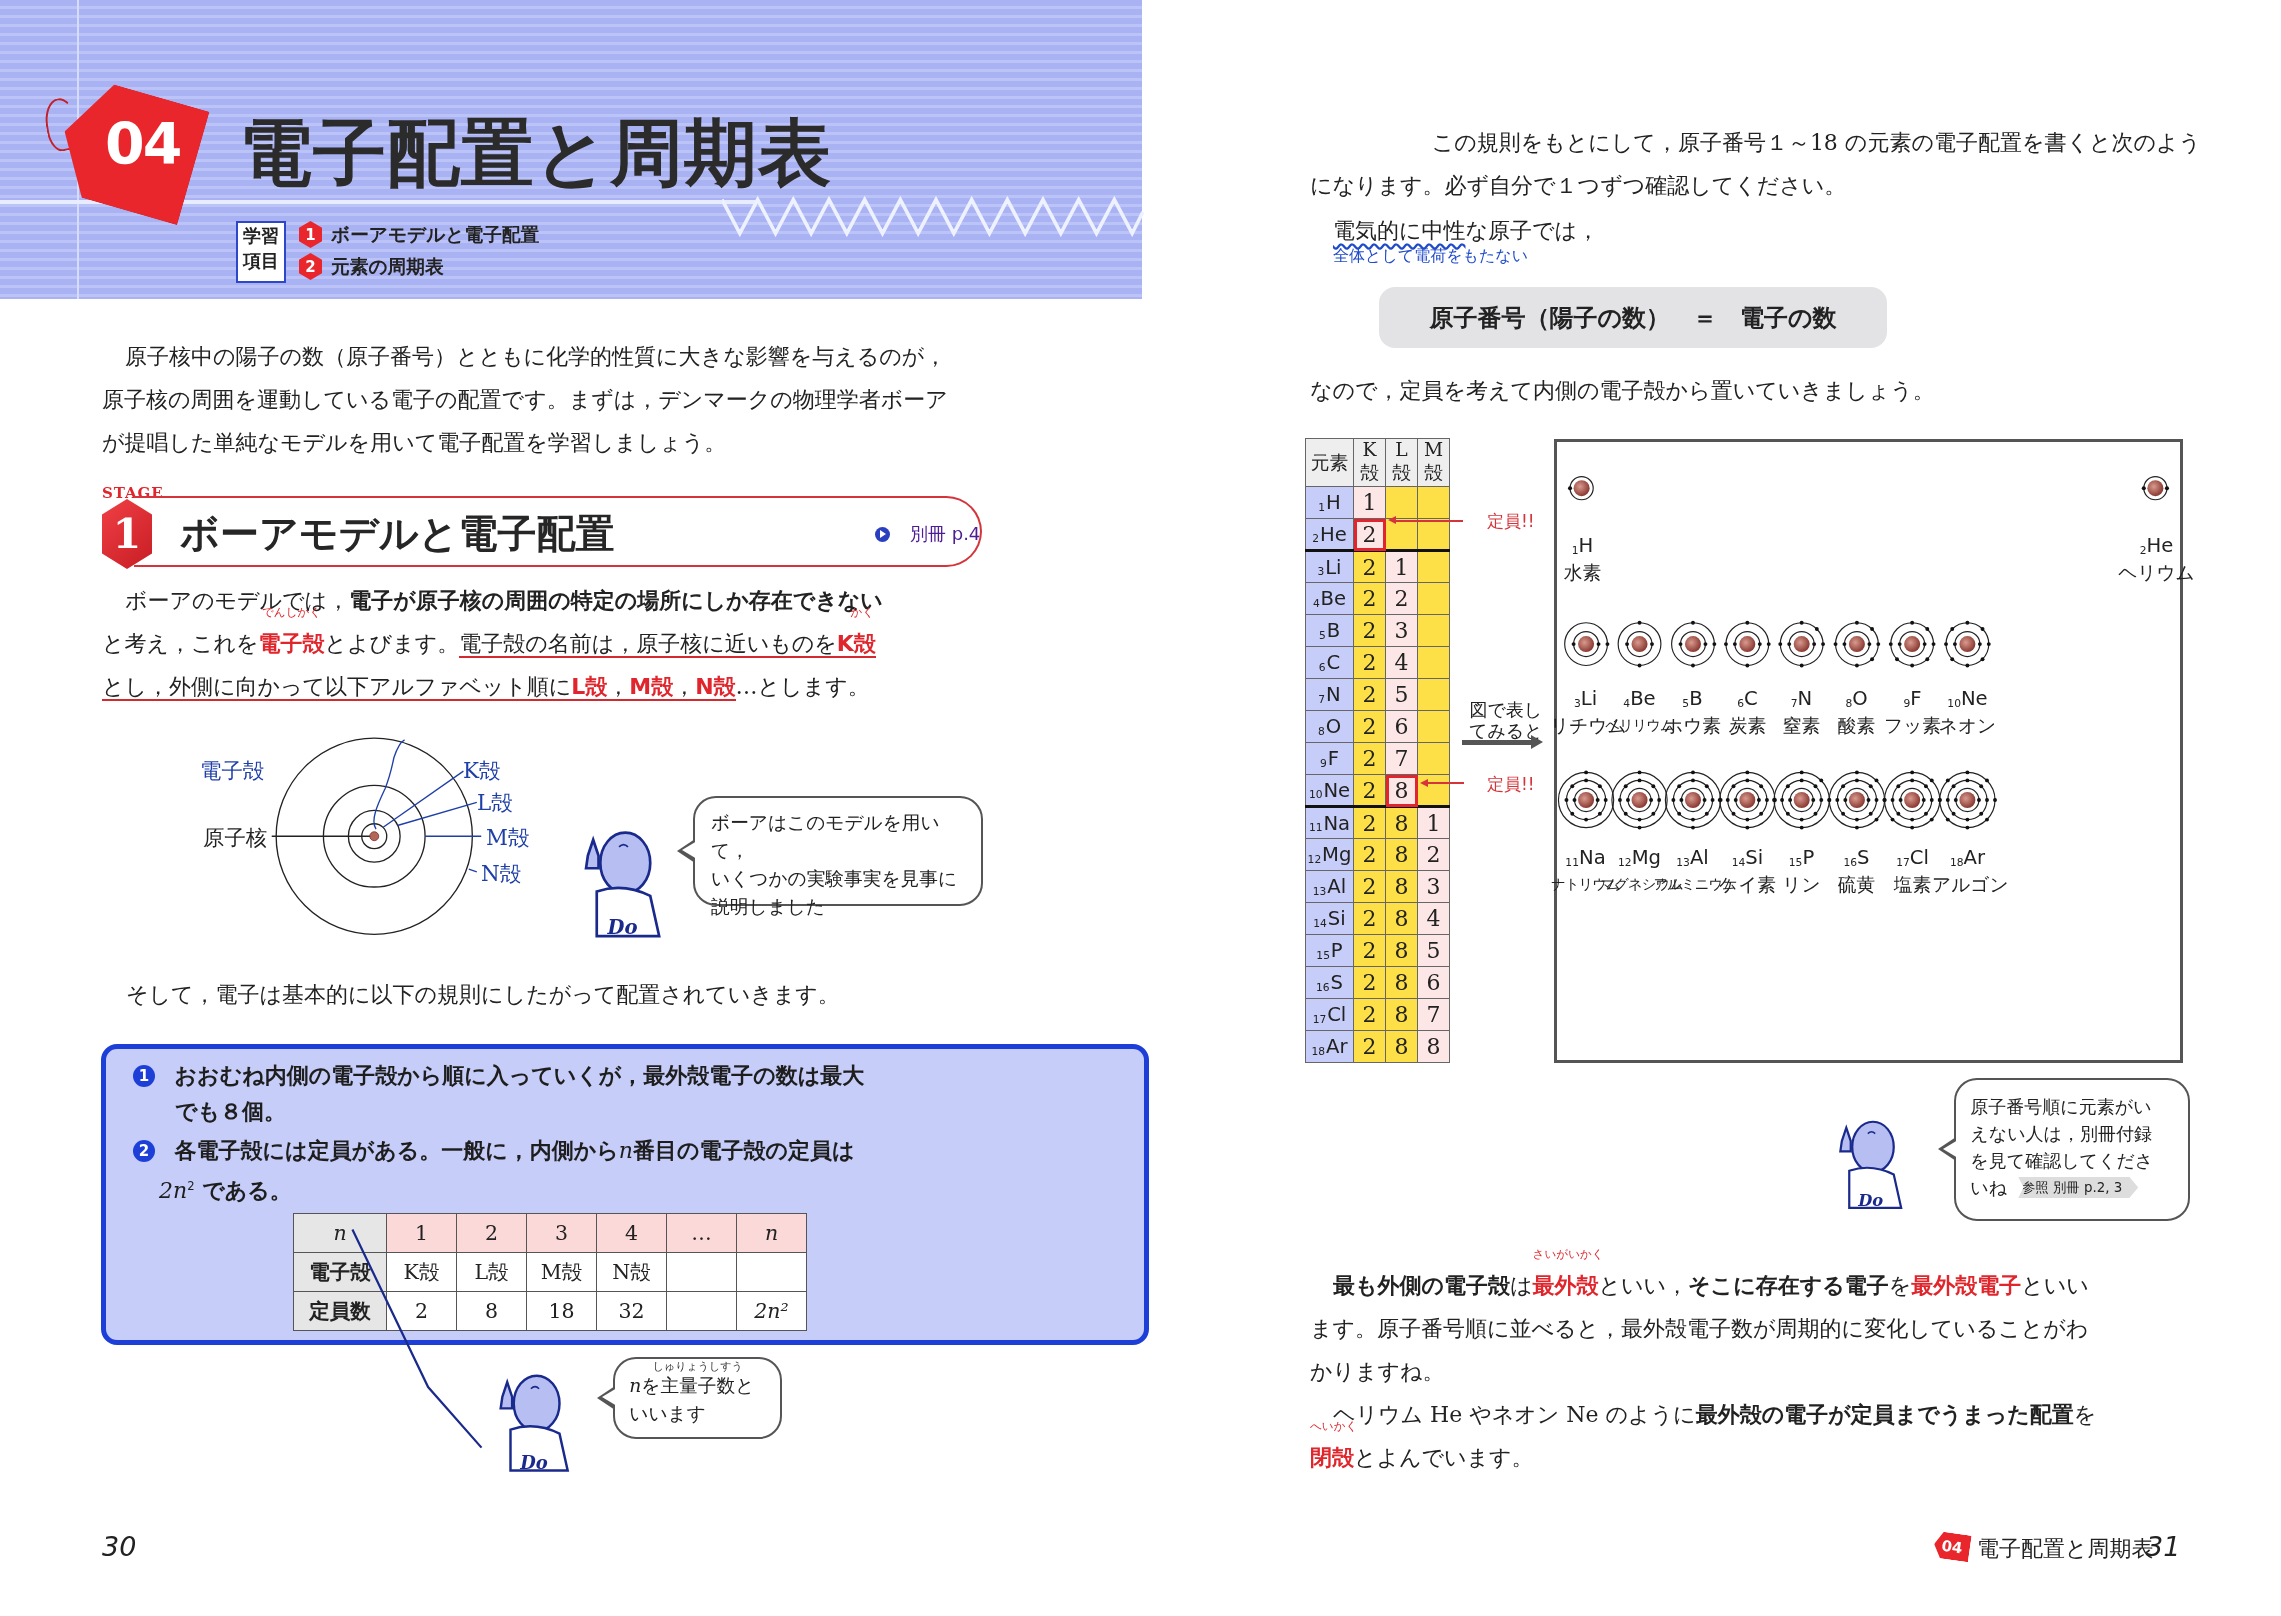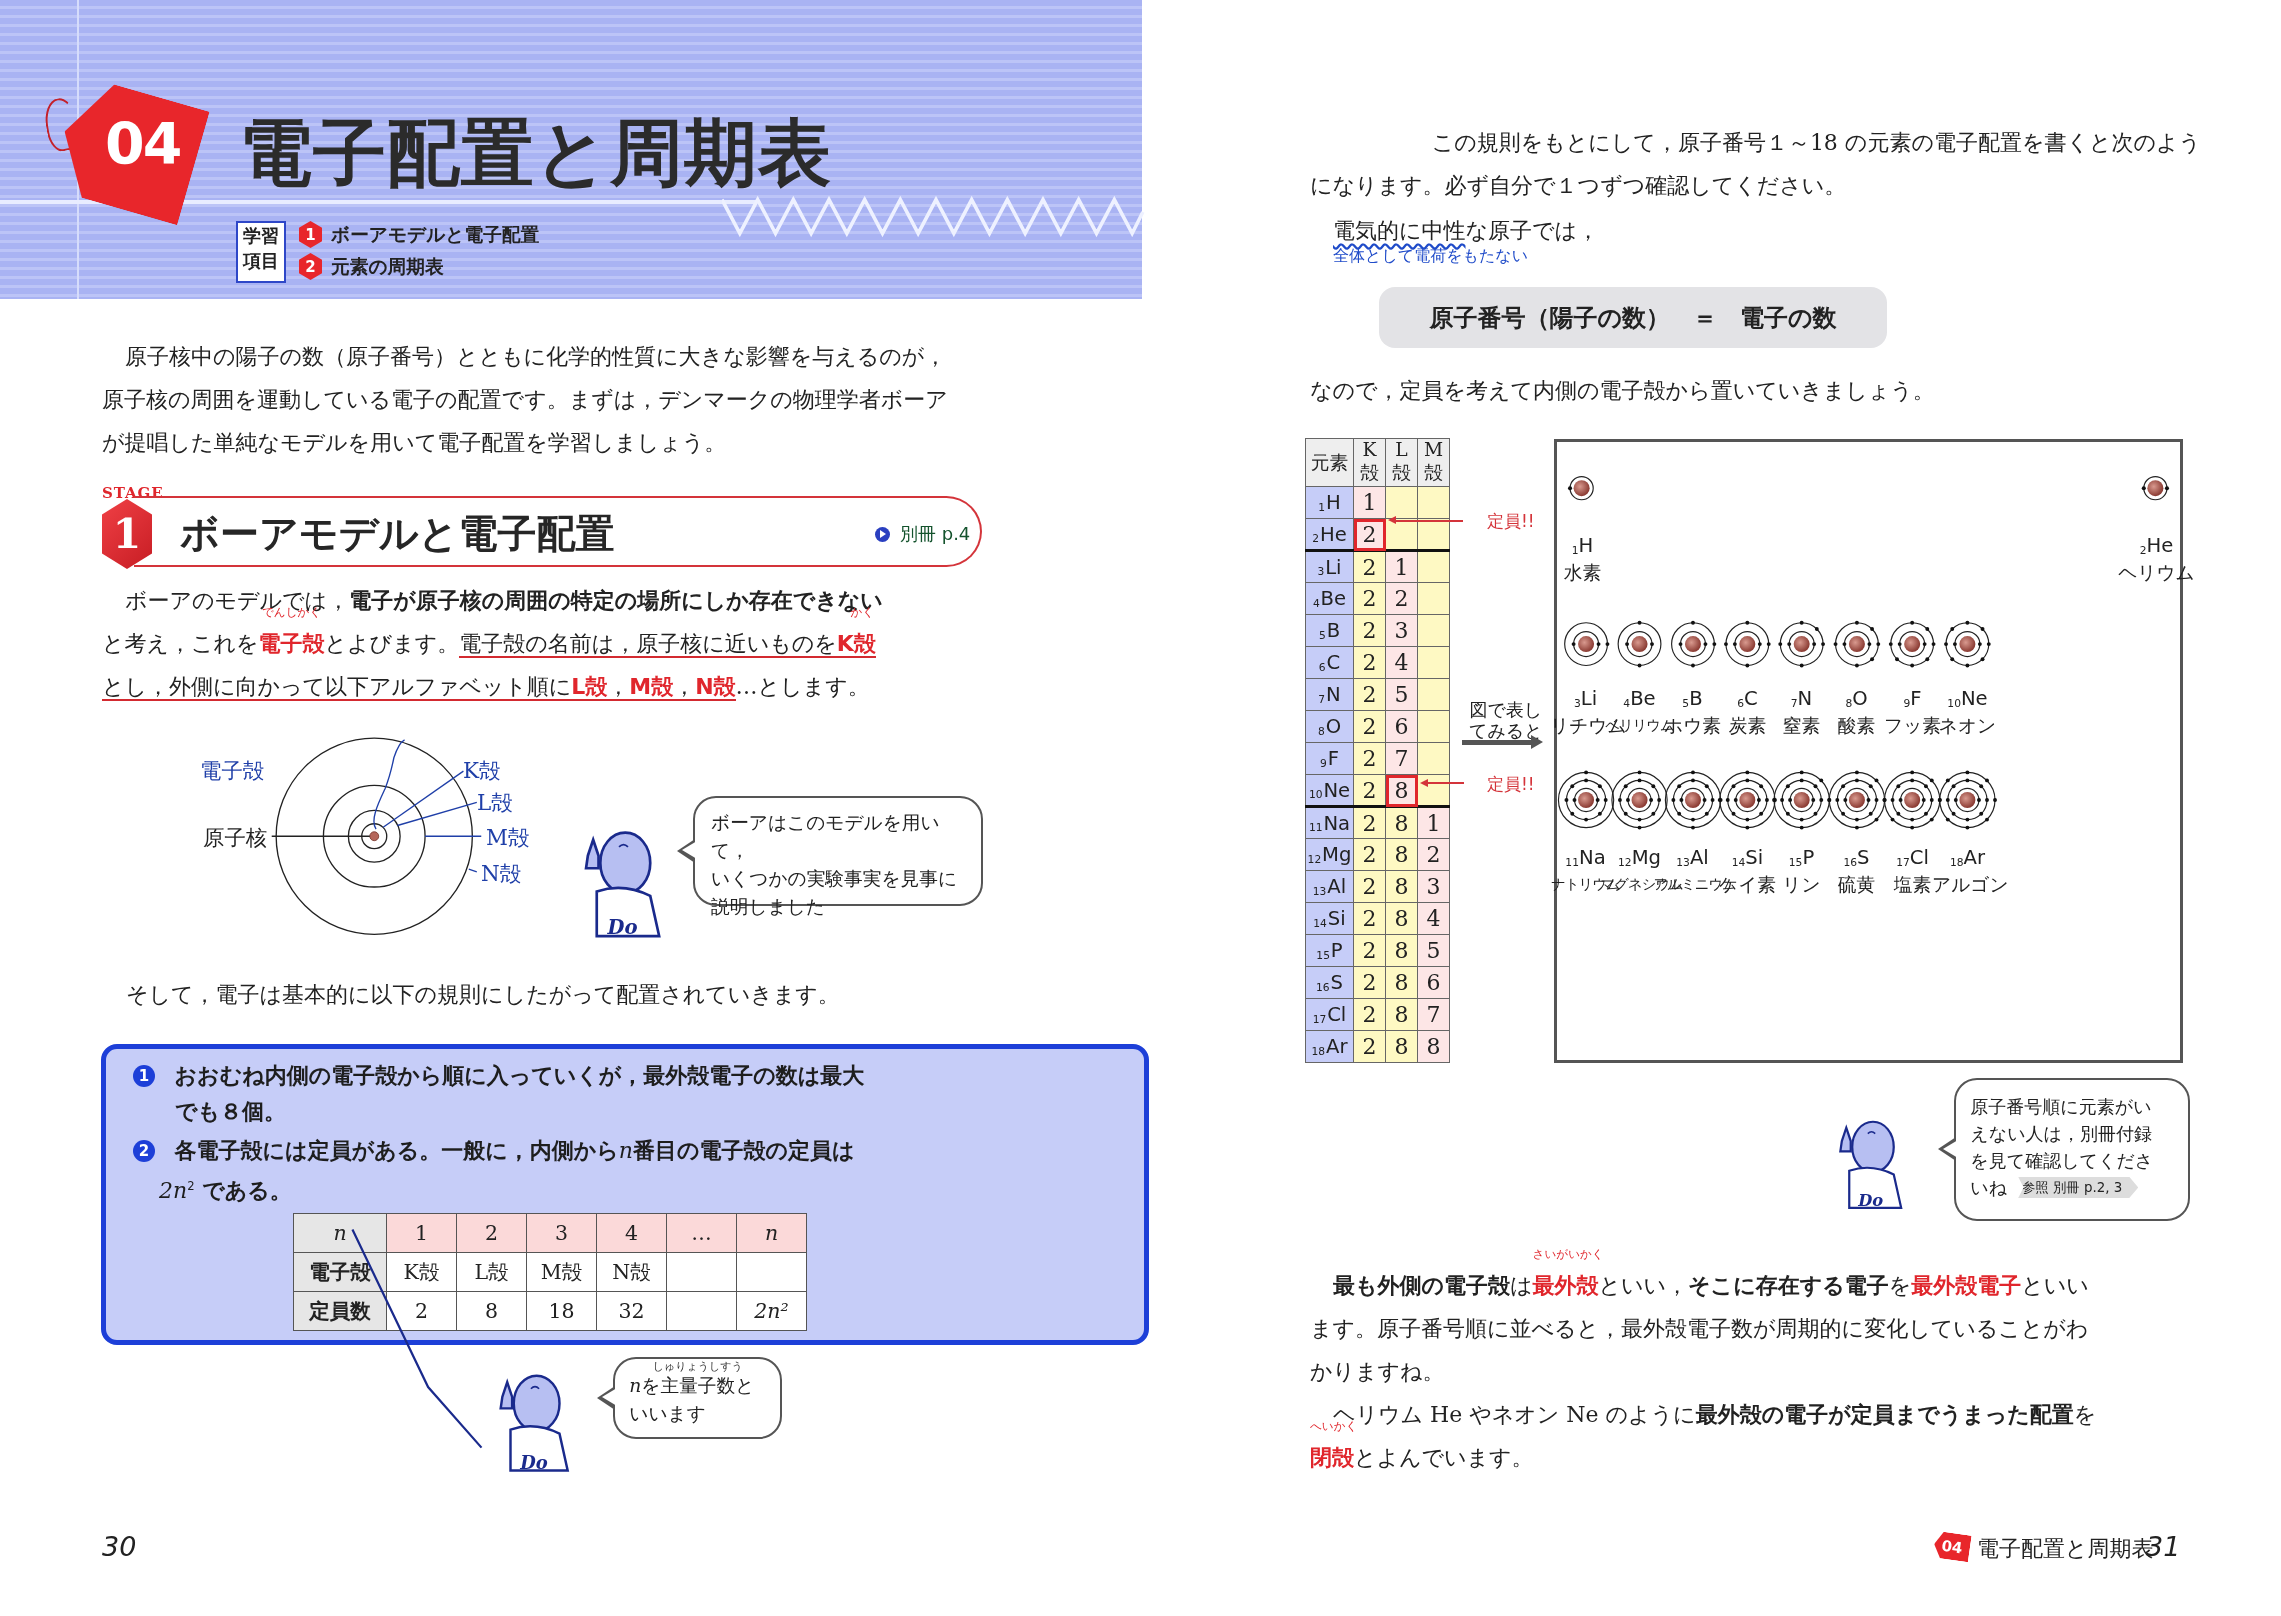--- a/index.html
+++ b/index.html
@@ -57,21 +57,21 @@
     position:absolute; left: 134px; top: 496px; width: 848px; height: 71px;
     border: 2.7px solid #d4343a; border-left: none; border-radius: 0 37px 37px 0;
   }
   .stage-hex {
     position:absolute; left: 102px; top: 499px; width: 50px; height: 70px; background: linear-gradient(135deg,#f04045,#c71d24);
     clip-path: polygon(50% 0, 100% 22%, 100% 78%, 50% 100%, 0 78%, 0 22%);
     color:#fff; font-size: 41px; font-weight:bold; display:flex; align-items:center; justify-content:center;
     font-family:"DejaVu Serif","Liberation Serif",serif;
   }
   .stage-title { position:absolute; left: 180px; top: 507px; font-size: 39px; font-weight: bold; color:#262626; font-family:"DejaVu Sans","Liberation Sans",sans-serif; }
-  .stage-ref { position:absolute; left: 875px; top: 522px; font-size: 18px; color:#14532d; font-family:"DejaVu Sans","Liberation Sans",sans-serif; display:flex; align-items:center; gap:10px; }
+  .stage-ref { position:absolute; left: 875px; top: 522px; font-size: 18px; color:#4c1d95; font-family:"DejaVu Sans","Liberation Sans",sans-serif; display:flex; align-items:center; gap:20px; }
   .play-icon { width: 15px; height: 15px; border-radius:50%; background:#2a3fc0; position:relative; display:inline-block; }
   .play-icon::after { content:""; position:absolute; left:5.3px; top:3.6px; border-left: 6.2px solid #fff; border-top:4px solid transparent; border-bottom:4px solid transparent; }
 
   
   .bohr-label { position:absolute; font-size: 21.4px; color:#1f3fa8; font-family:"DejaVu Serif","Liberation Serif",serif; }
 
   
   .bubble {
     position:absolute; background:#fff; border: 2.7px solid #555; border-radius: 23px;
     font-family:"DejaVu Sans","Liberation Sans",sans-serif; font-size: 18.7px; line-height: 28px; color:#222; padding: 10.7px 16px;
@@ -106,21 +106,21 @@
 
   
   .note-blue { position:absolute; font-family:"DejaVu Sans","Liberation Sans",sans-serif; font-size: 16px; color:#1f4bc9; }
   .wavy { text-decoration: underline wavy #1f4bc9; text-underline-offset: 5.3px; }
   .formula-box {
     position:absolute; left: 1379px; top: 287px; width: 508px; height: 61px; background:#e3e3e6; border-radius: 16px;
     font-family:"DejaVu Sans","Liberation Sans",sans-serif; font-size: 24px; font-weight:bold; color:#222;
     display:flex; align-items:center; justify-content:center; gap: 23px;
   }
 
-  table.econf { position:absolute; left: 1305px; top: 438px; border-collapse: collapse; background:#fef9c3; }
+  table.econf { position:absolute; left: 1305px; top: 438px; border-collapse: collapse; background:#fde047; }
   table.econf td { border: 1.3px solid #666; height: 32px; text-align:center; font-size: 22px; font-family:"DejaVu Serif","Liberation Serif",serif; padding:0; }
   table.econf td.head { background:#eeeeee; font-size: 18.7px; height: 32px; }
   table.econf td.el { width: 48px; background:#c6cdf8; font-family:"DejaVu Sans","Liberation Sans",sans-serif; font-size: 19.6px; text-align:center; }
   table.econf td.el sub { font-size: 10.7px; vertical-align: -1.8px; margin-right: 0.9px; }
   table.econf td.k, table.econf td.l, table.econf td.m { width: 32px; }
   table.econf td.pink { background:#fde6e6; }
   table.econf td.boxed { outline: 3.6px solid #e0262c; outline-offset: -3.6px; }
   table.econf tr.sep td { border-bottom: 3.6px solid #111; }
 
   .teiin { position:absolute; font-family:"DejaVu Sans","Liberation Sans",sans-serif; font-size: 17px; color:#d4343a;margin-left:20px; }

